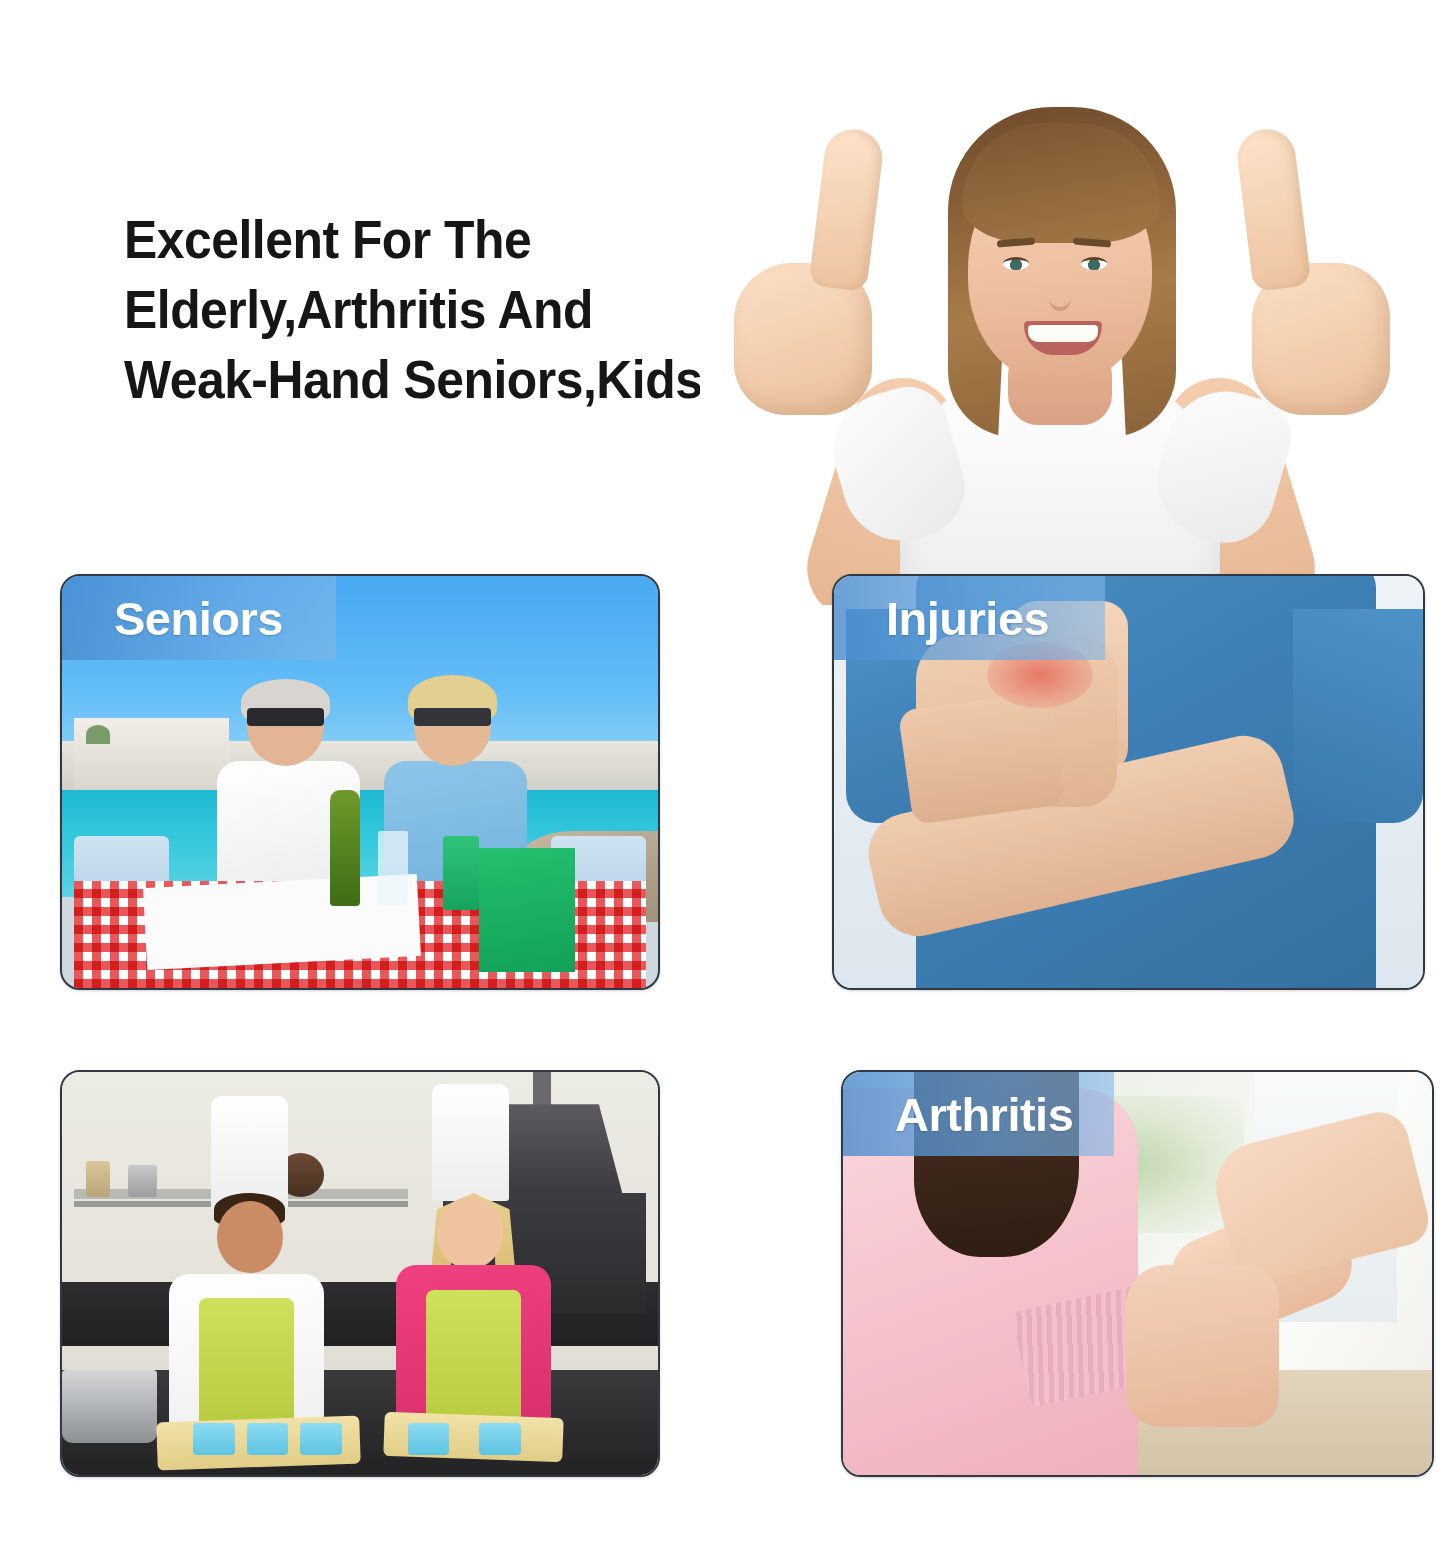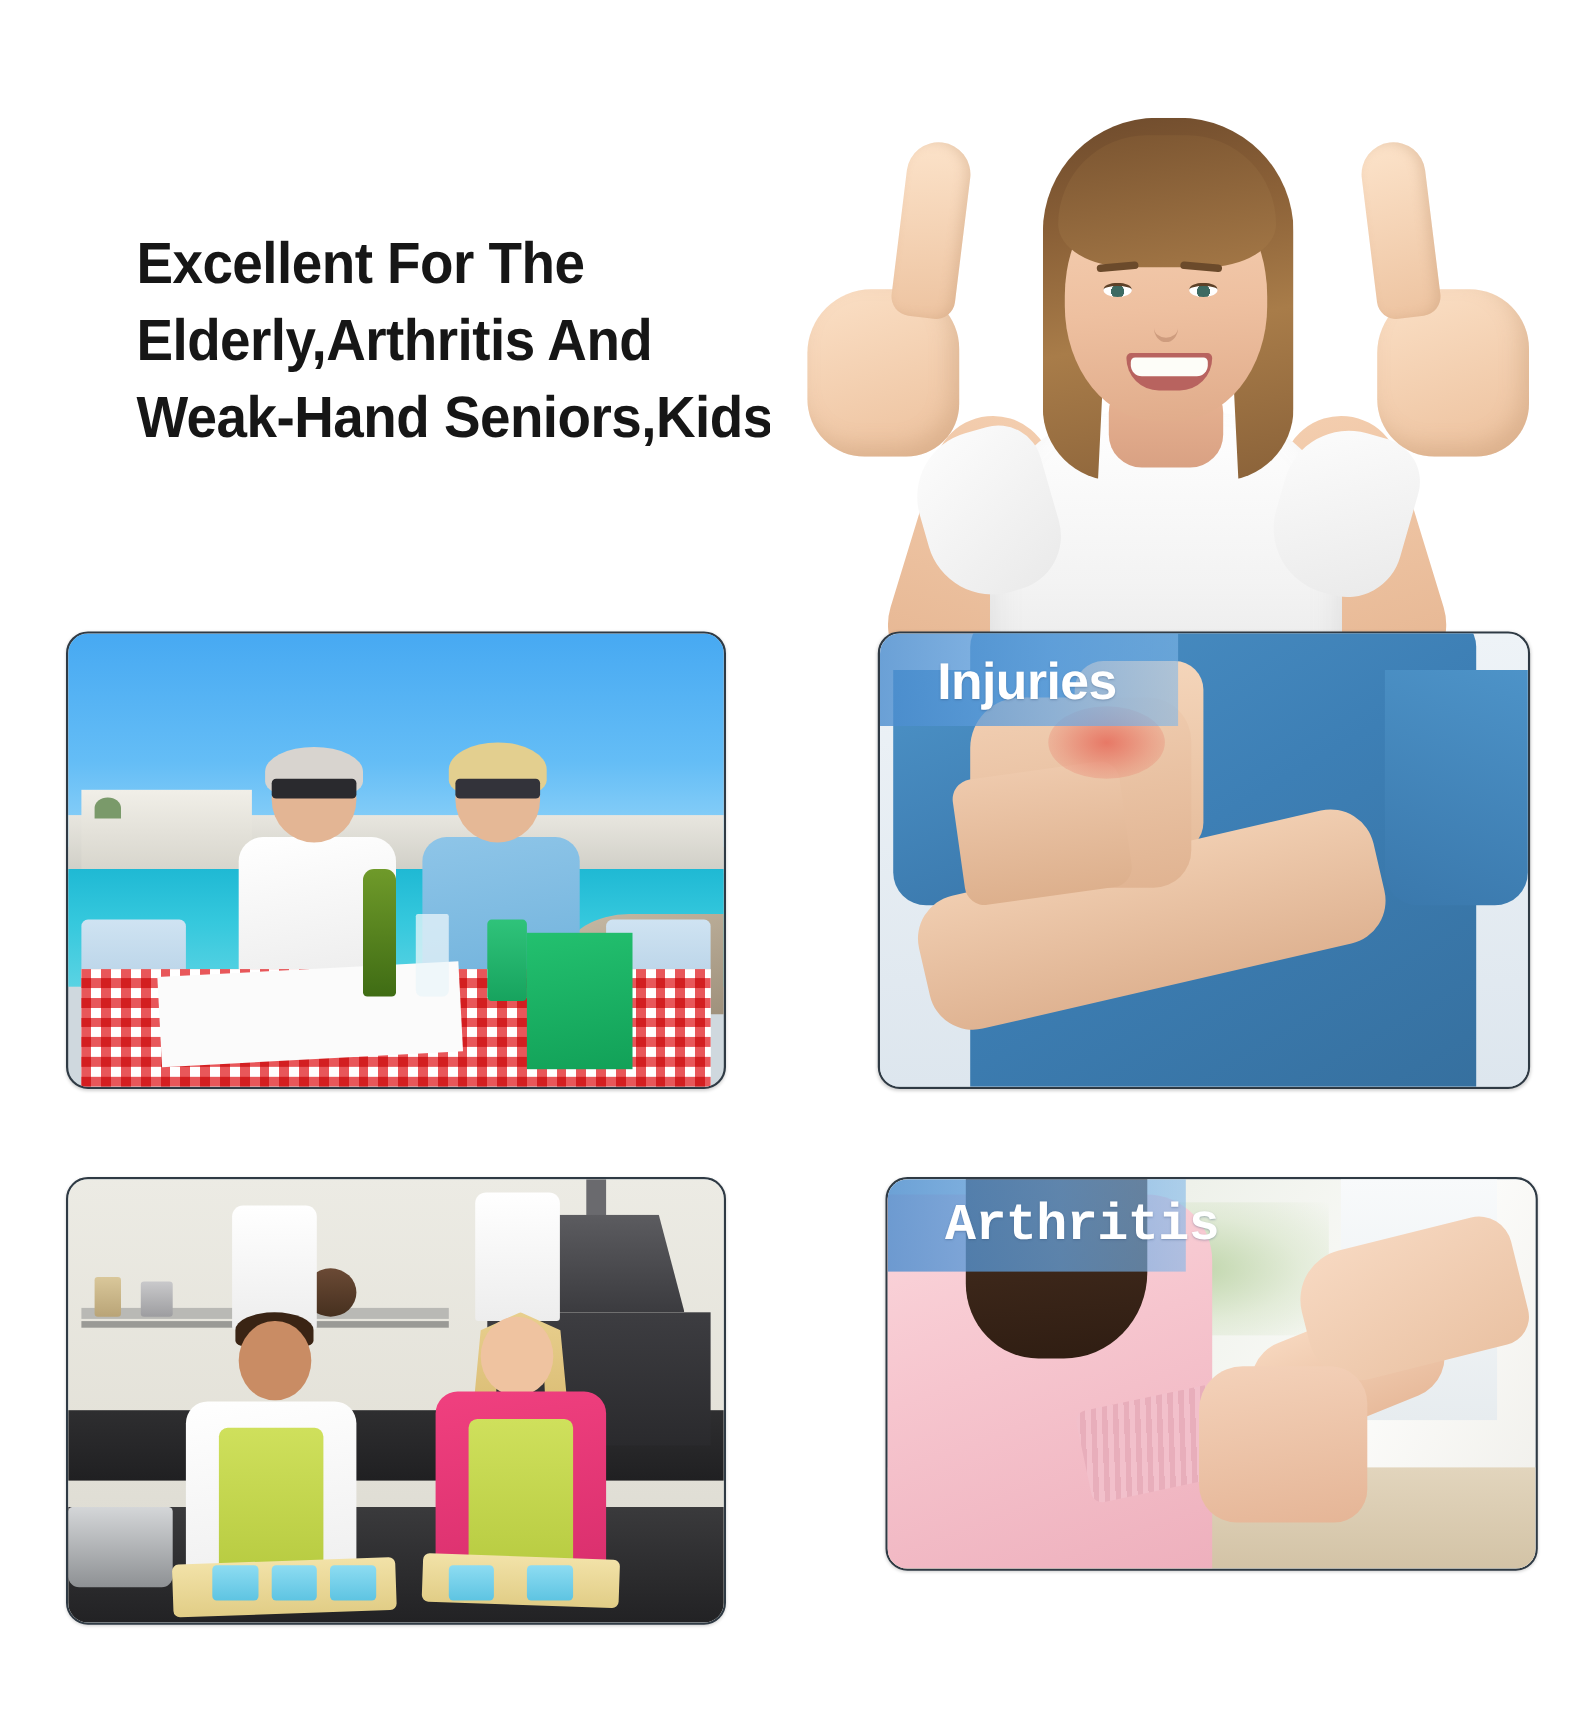--- a/index.html
+++ b/index.html
@@ -191,23 +191,23 @@
   
   .card {
     position: absolute;
     border: 2px solid #2f3a44;
     border-radius: 20px;
     overflow: hidden;
     background: #cfd8de;
     box-shadow: 0 1px 3px rgba(0,0,0,.18);
   }
   .card-seniors   { left: 60px;  top: 574px;  width: 600px; height: 416px; }
-  .card-injuries  { left: 798px; top: 574px;  width: 593px; height: 416px; }
+  .card-injuries  { left: 832px; top: 574px;  width: 593px; height: 416px; }
   .card-kids      { left: 60px;  top: 1070px; width: 600px; height: 407px; }
-  .card-arthritis { left: 805px; top: 1070px; width: 593px; height: 358px; font-family: Liberation Mono, monospace; }
+  .card-arthritis { left: 841px; top: 1070px; width: 593px; height: 407px; }
 
   .photo {
     position: absolute;
     inset: 0;
     overflow: hidden;
   }
 
   
   .banner {
     position: absolute;
@@ -430,20 +430,23 @@
       <div class="sn-wom-head"></div>
       <div class="sn-wom-hair"></div>
       <div class="sn-wom-glass"></div>
       <div class="sn-table"></div>
       <div class="sn-cloth"></div>
       <div class="sn-bottle"></div>
       <div class="sn-glass1"></div>
       <div class="sn-can"></div>
       <div class="sn-bag"></div>
     </div>
+    <div class="banner">
+      <span class="banner-label">Seniors</span>
+    </div>
   </div>
 
   <div class="card card-injuries">
     <div class="photo">
       <div class="inj-bg"></div>
       <div class="inj-shirt"></div>
       <div class="inj-sleeve-l"></div>
       <div class="inj-sleeve-r"></div>
       <div class="inj-wrist"></div>
       <div class="inj-forearm"></div>

